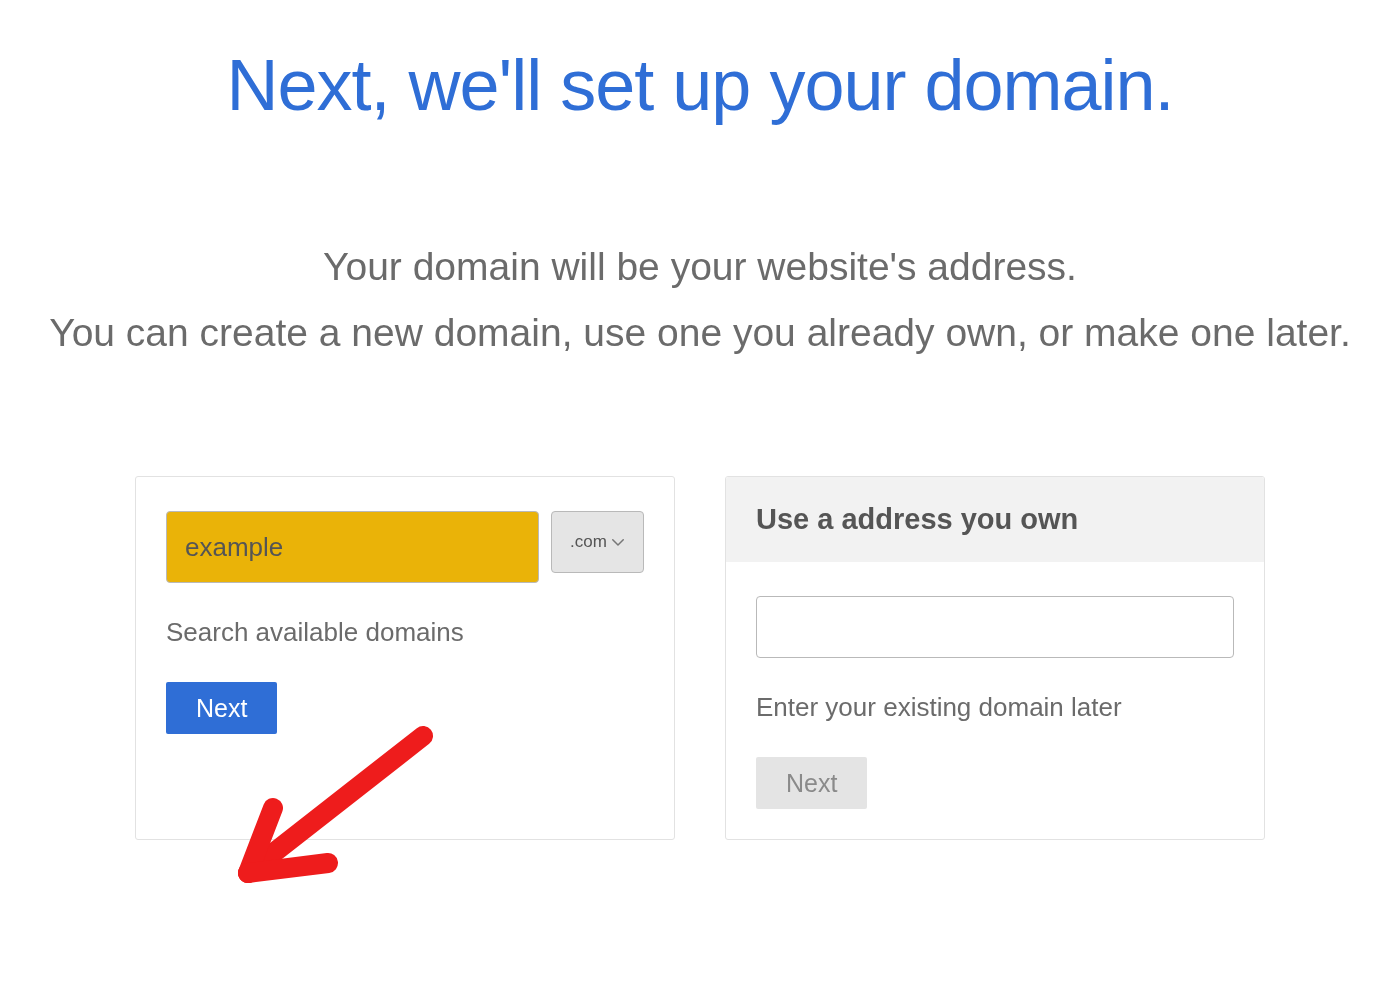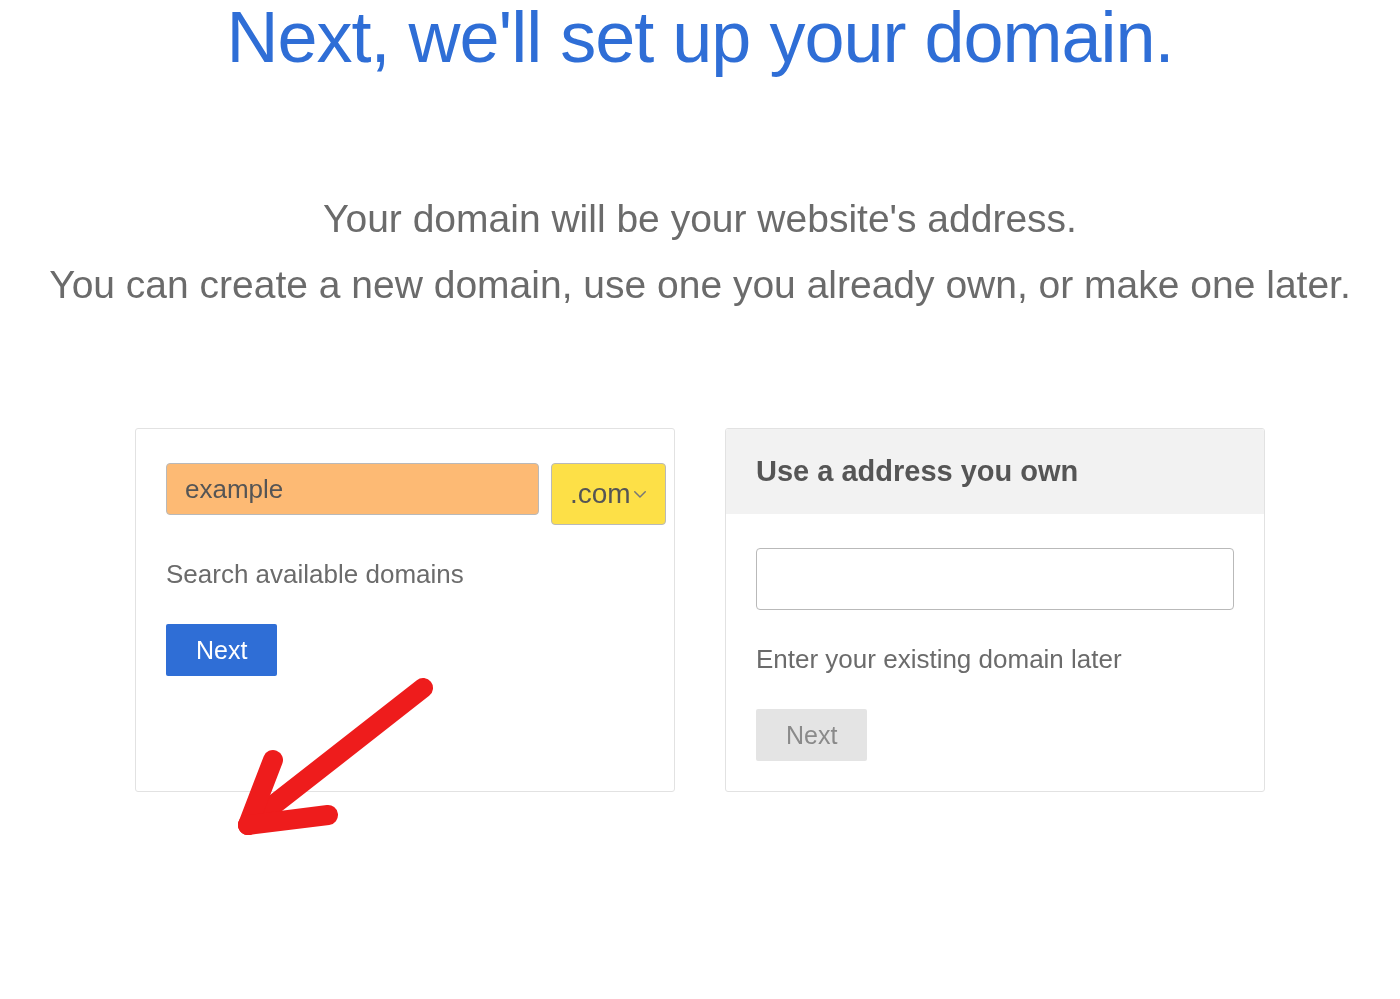--- a/index.html
+++ b/index.html
@@ -6,20 +6,21 @@
   html, body {
     width: 1400px;
     height: 999px;
     background: #ffffff;
     font-family: "Helvetica Neue", Arial, sans-serif;
     color: #5a5a5a;
   }
   .wrap {
     width: 1400px;
     padding-top: 0px;
+    margin-top: 48px;
   }
   h1.page-title {
     font-size: 72px;
     font-weight: 400;
     line-height: 1.05;
     text-align: center;
     color: #2f6ed6;
     letter-spacing: -1px;
     margin: 0 auto;
     width: 1000px;
@@ -55,51 +56,51 @@
   }
   .card-body {
     padding: 34px 30px 30px 30px;
   }
   .input-row {
     display: flex;
     gap: 12px;
   }
   .text-input {
     flex: 1;
-    height: 52px;
+    height: 72px;
     border: 1px solid #b9b9b9;
     border-radius: 4px;
     font-size: 26px;
     color: #555555;
     padding: 0 18px;
     outline: none;
-    background: #fdba74;
+    background: #eab308;
   }
   .full-input {
     width: 100%;
     height: 62px;
     border: 1px solid #b9b9b9;
     border-radius: 4px;
     font-size: 26px;
     color: #555555;
     padding: 0 18px;
     outline: none;
     background: #ffffff;
   }
   .tld-select {
     width: 155px;
     height: 62px;
     border: 1px solid #b9b9b9;
     border-radius: 4px;
-    background: #fde047;
+    background: #e5e5e5;
     display: flex;
     align-items: center;
     justify-content: space-between;
     padding: 0 16px 0 18px;
-    font-size: 28px;
+    font-size: 17px;
     color: #555555;
     cursor: pointer;
   }
   .chevron {
     width: 18px;
     height: 18px;
   }
   .helper {
     margin-top: 34px;
     font-size: 26px;

